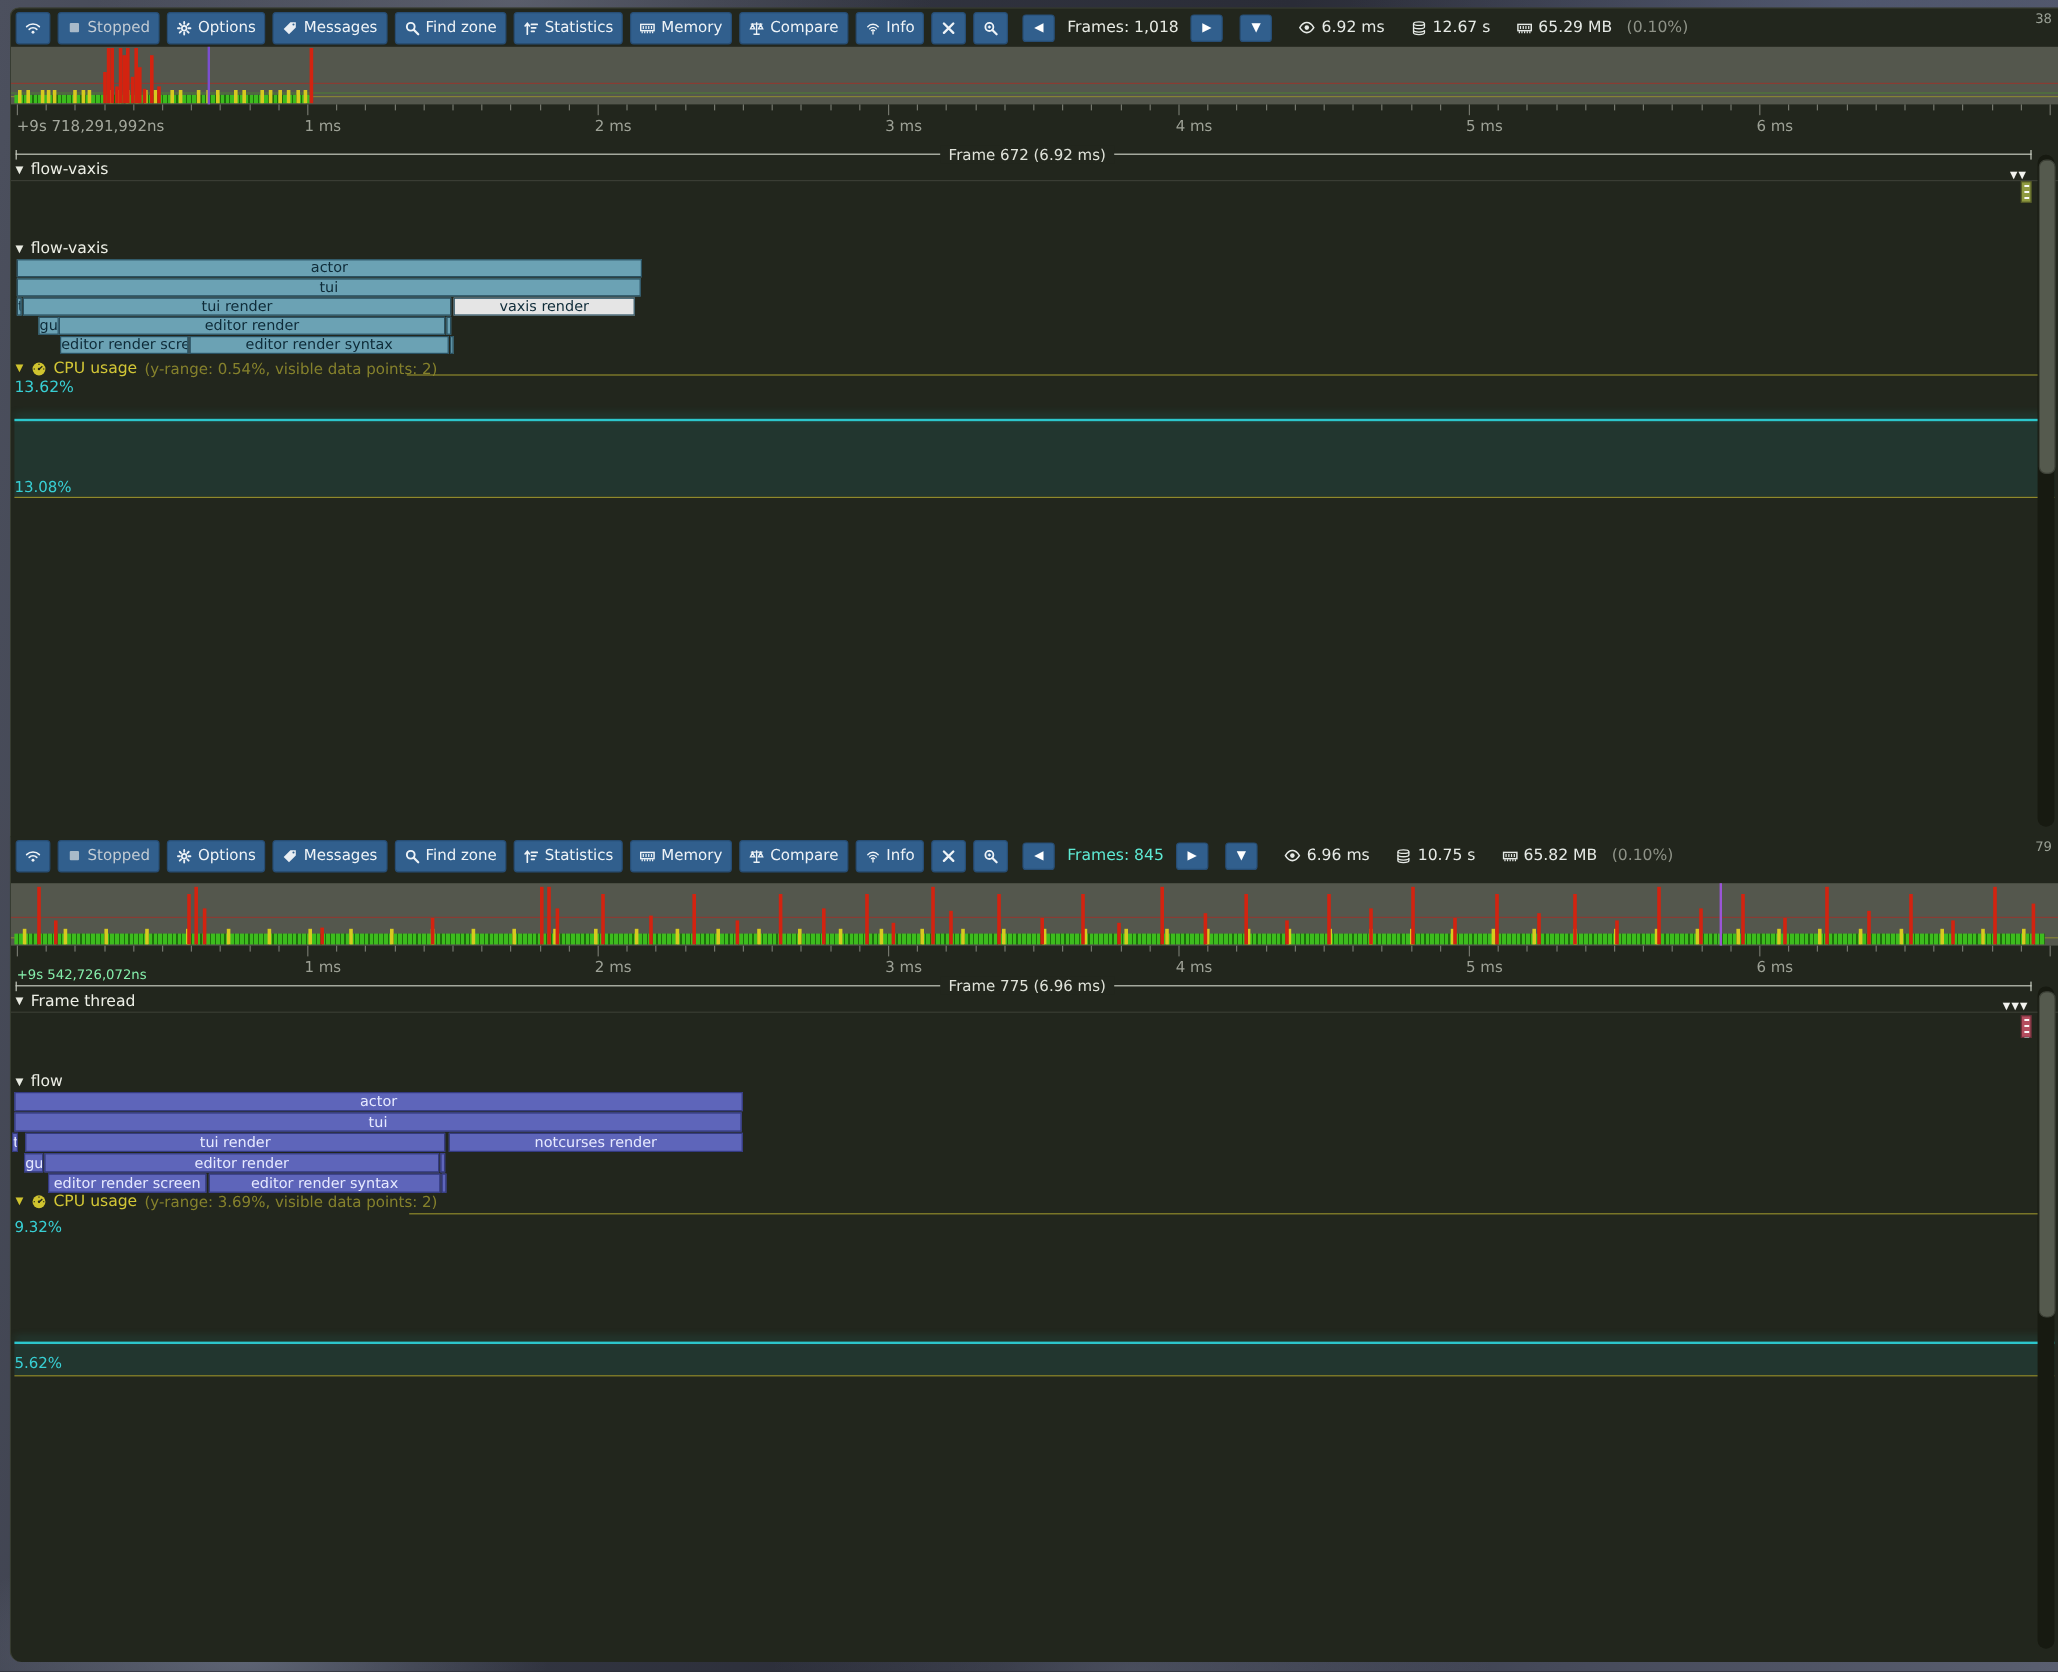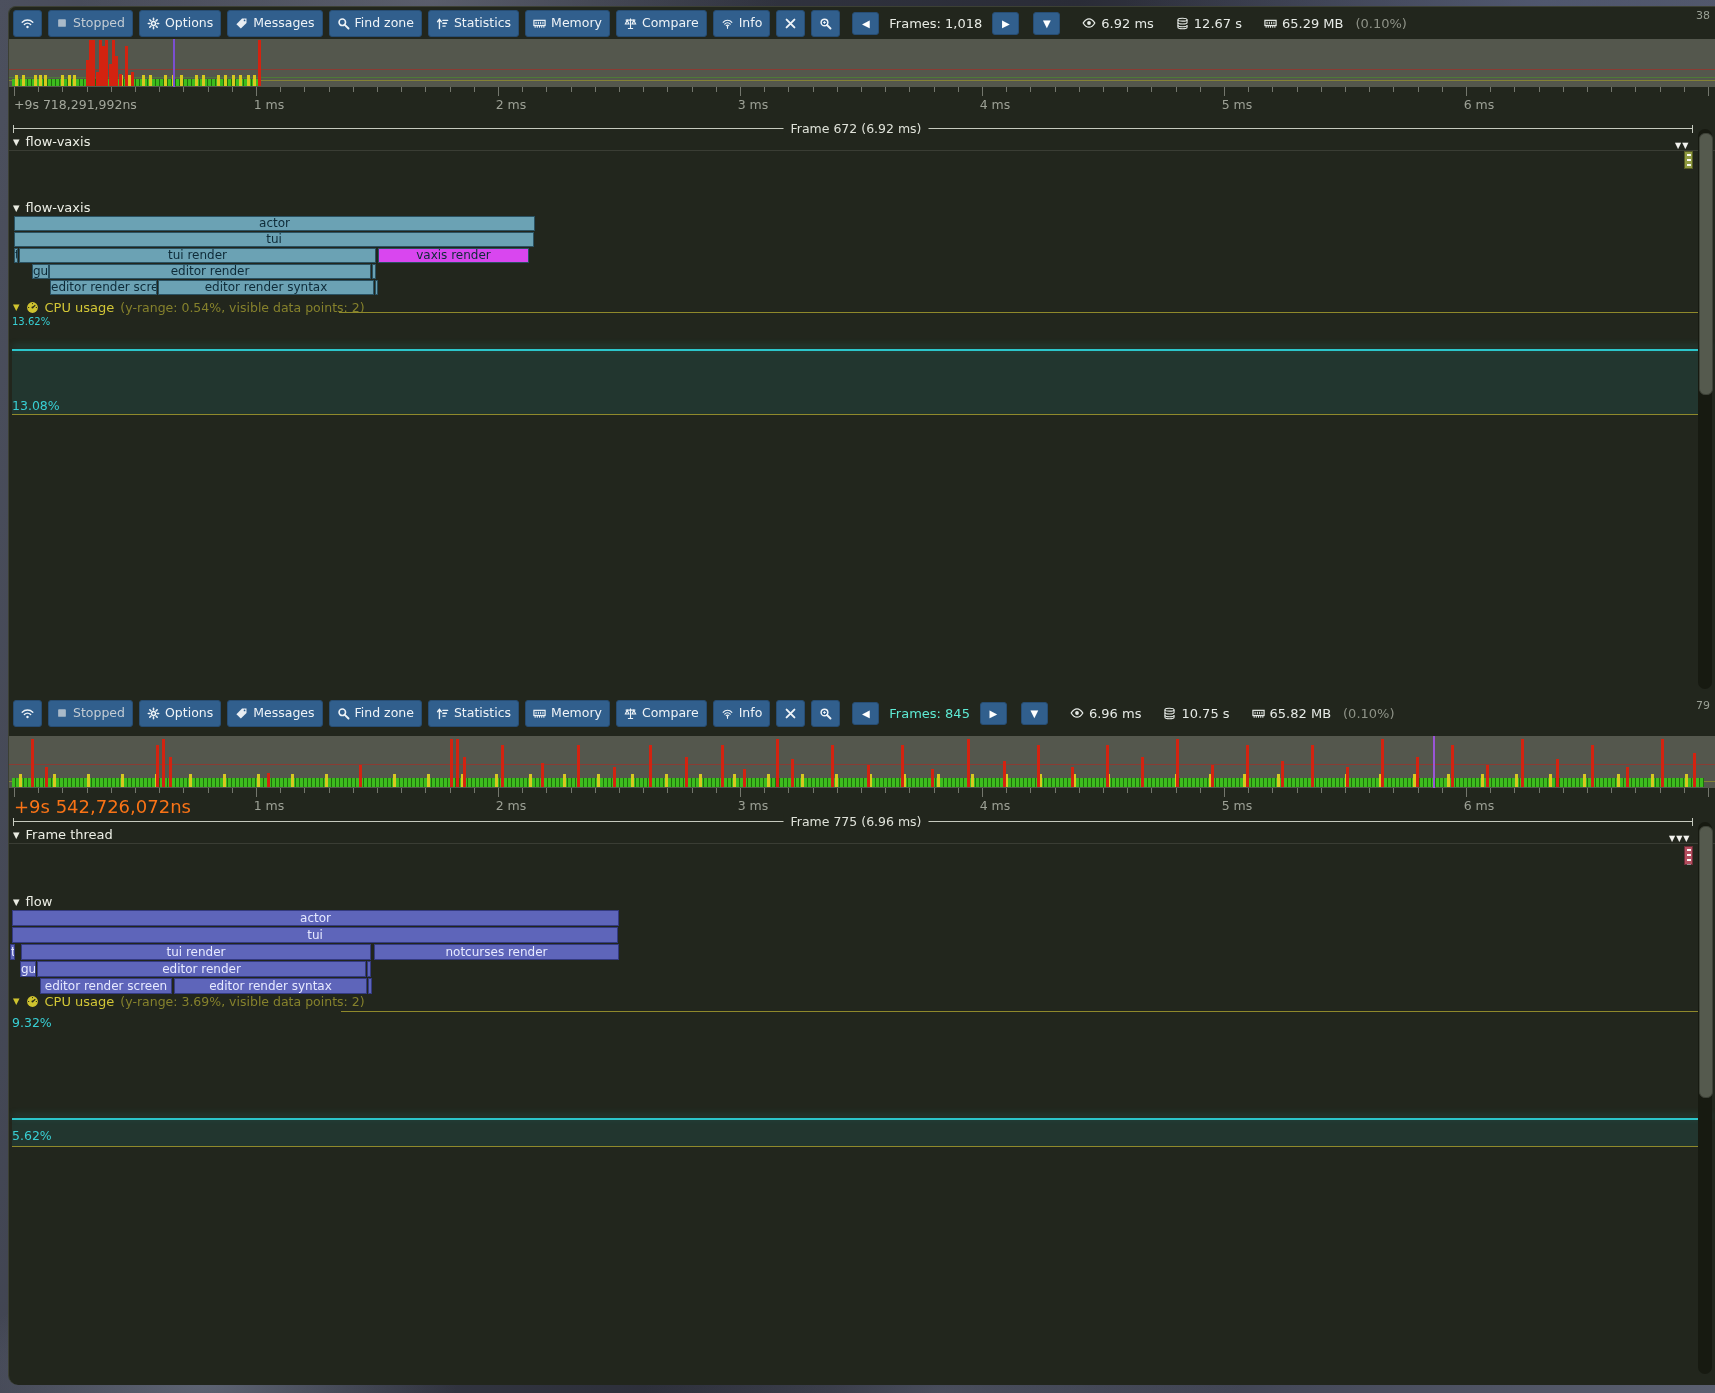--- a/index.html
+++ b/index.html
@@ -317,21 +317,21 @@
       <span style="position: absolute; left: 1666px; top: 134px; color: rgb(242, 242, 238); font-size: 8px; letter-spacing: 1px;">▼▼</span>
       <div style="position: absolute; left: 1675px; top: 144px; width: 7px; height: 16px; background: repeating-linear-gradient(rgba(255, 255, 255, 0.95) 0px, rgba(255, 255, 255, 0.95) 2px, rgba(0, 0, 0, 0) 2px, rgba(0, 0, 0, 0) 5px) 1.5px 2px / 4px 100% no-repeat rgb(143, 154, 64); border: 1px solid rgba(0, 0, 0, 0.4);"></div>
       <div class="thr" style="left: 4px; top: 193px;">
         <span class="tri">▼</span>
         <span>flow-vaxis</span>
       </div>
       <div class="zone" style="left: 5px; top: 209px; width: 521px; height: 15px; background: rgb(107, 162, 180); border: 1px solid rgb(42, 81, 97); color: rgb(14, 43, 56); line-height: 13px;">actor</div>
       <div class="zone" style="left: 5px; top: 225px; width: 520px; height: 15px; background: rgb(107, 162, 180); border: 1px solid rgb(42, 81, 97); color: rgb(14, 43, 56); line-height: 13px;">tui</div>
       <div class="zone" style="left: 5px; top: 241px; width: 4px; height: 15px; background: rgb(107, 162, 180); border: 1px solid rgb(42, 81, 97); color: rgb(14, 43, 56); line-height: 13px;">t</div>
       <div class="zone" style="left: 10px; top: 241px; width: 357px; height: 15px; background: rgb(107, 162, 180); border: 1px solid rgb(42, 81, 97); color: rgb(14, 43, 56); line-height: 13px;">tui render</div>
-      <div class="zone" style="left: 369px; top: 241px; width: 151px; height: 15px; background: #d946ef; border: 1px solid rgb(42, 81, 97); color: rgb(14, 43, 56); line-height: 13px;">vaxis render</div>
+      <div class="zone" style="left: 369px; top: 241px; width: 151px; height: 15px; background: #e5e5e5; border: 1px solid rgb(42, 81, 97); color: rgb(14, 43, 56); line-height: 13px;">vaxis render</div>
       <div class="zone" style="left: 23px; top: 257px; width: 17px; height: 15px; background: rgb(107, 162, 180); border: 1px solid rgb(42, 81, 97); color: rgb(14, 43, 56); line-height: 13px;">gu</div>
       <div class="zone" style="left: 40px; top: 257px; width: 322px; height: 15px; background: rgb(107, 162, 180); border: 1px solid rgb(42, 81, 97); color: rgb(14, 43, 56); line-height: 13px;">editor render</div>
       <div class="zone" style="left: 363px; top: 257px; width: 4px; height: 15px; background: rgb(107, 162, 180); border: 1px solid rgb(42, 81, 97); color: rgb(14, 43, 56); line-height: 13px;"></div>
       <div class="zone" style="left: 41px; top: 273px; width: 107px; height: 15px; background: rgb(107, 162, 180); border: 1px solid rgb(42, 81, 97); color: rgb(14, 43, 56); line-height: 13px;">editor render screen</div>
       <div class="zone" style="left: 149px; top: 273px; width: 216px; height: 15px; background: rgb(107, 162, 180); border: 1px solid rgb(42, 81, 97); color: rgb(14, 43, 56); line-height: 13px;">editor render syntax</div>
       <div class="zone" style="left: 366px; top: 273px; width: 3px; height: 15px; background: rgb(107, 162, 180); border: 1px solid rgb(42, 81, 97); color: rgb(14, 43, 56); line-height: 13px;"></div>
       <div style="position: absolute; left: 4px; top: 292px; height: 16px; display: flex; align-items: center; gap: 6px; font-size: 13px;">
         <span style="color: rgb(207, 195, 47); font-size: 8.5px;">▼</span>
         <span style="display: inline-flex;">
           <svg viewBox="0 0 14 14" width="13" height="13">
@@ -340,21 +340,21 @@
               <path d="M7 7.2 10 4.6"></path>
               <path d="M7 2.2v1.2M2.2 7h1.2M10.6 7h1.2" stroke-width="1"></path>
             </g>
             <circle cx="7" cy="7" r="1.1" fill="#23261c"></circle>
           </svg>
         </span>
         <span style="color: rgb(210, 198, 54);">CPU usage</span>
         <span style="color: rgb(133, 129, 44); font-size: 12.5px;">(y-range: 0.54%, visible data points: 2)</span>
       </div>
       <div style="position: absolute; left: 330px; right: 4px; top: 305px; height: 1px; background: rgb(143, 137, 43);"></div>
-      <span style="position: absolute; left: 3px; top: 309px; color: rgb(56, 207, 212); font-size: 10px; z-index: 2;">13.62%</span>
+      <span style="position: absolute; left: 3px; top: 309px; color: rgb(56, 207, 212); font-size: 13px; z-index: 2;">13.62%</span>
       <div style="position: absolute; left: 3px; right: 4px; top: 344px; height: 63px; background: rgba(44, 198, 204, 0.1);"></div>
       <div style="position: absolute; left: 3px; right: 4px; top: 342px; height: 2px; background: rgb(44, 198, 204); box-shadow: rgba(44, 198, 204, 0.35) 0px -3px 7px;"></div>
       <span style="position: absolute; left: 3px; top: 391px; color: rgb(56, 207, 212); font-size: 12.5px; z-index: 2;">13.08%</span>
       <div style="position: absolute; left: 3px; right: 4px; top: 407px; height: 1px; background: rgb(143, 137, 43);"></div>
       <div style="position: absolute; left: 1689px; top: 122px; width: 14px; height: 560px; background: rgb(23, 26, 17); border-radius: 7px; z-index: 3;"></div>
       <div style="position: absolute; left: 1690px; top: 126px; width: 12px; height: 260px; background: rgb(85, 90, 78); border: 1px solid rgb(62, 66, 56); border-radius: 6px; z-index: 4;"></div>
     </div>
     <div class="win" style="top: 697px; height: 688px; border-radius: 0px 0px 0px 10px; border-left: 1px solid rgb(60, 64, 52);">
       <div style="position: absolute; left: 4px; top: 4px; right: 30px; height: 24px; display: flex; align-items: center; gap: 6px;">
         <div class="tbtn">
@@ -672,21 +672,21 @@
         <div style="position: absolute; left: 1481.2px; top: 0px; width: 1px; height: 5px; background: rgb(115, 118, 108);"></div>
         <div style="position: absolute; left: 1505.4px; top: 0px; width: 1px; height: 5px; background: rgb(115, 118, 108);"></div>
         <div style="position: absolute; left: 1529.6px; top: 0px; width: 1px; height: 5px; background: rgb(115, 118, 108);"></div>
         <div style="position: absolute; left: 1553.8px; top: 0px; width: 1px; height: 5px; background: rgb(115, 118, 108);"></div>
         <div style="position: absolute; left: 1578px; top: 0px; width: 1px; height: 5px; background: rgb(115, 118, 108);"></div>
         <div style="position: absolute; left: 1602.2px; top: 0px; width: 1px; height: 5px; background: rgb(115, 118, 108);"></div>
         <div style="position: absolute; left: 1626.4px; top: 0px; width: 1px; height: 5px; background: rgb(115, 118, 108);"></div>
         <div style="position: absolute; left: 1650.6px; top: 0px; width: 1px; height: 5px; background: rgb(115, 118, 108);"></div>
         <div style="position: absolute; left: 1674.8px; top: 0px; width: 1px; height: 5px; background: rgb(115, 118, 108);"></div>
         <div style="position: absolute; left: 1699px; top: 0px; width: 1px; height: 9px; background: rgb(115, 118, 108);"></div>
-        <span style="position: absolute; left: 5px; top: 8px; color: #f97316; font-size: 18px;">+9s 542,726,072ns</span>
+        <span style="position: absolute; left: 5px; top: 18px; color: #86efac; font-size: 11px;">+9s 542,726,072ns</span>
         <span style="position: absolute; left: 260px; top: 10px; transform: translateX(-50%); color: rgb(157, 161, 150); font-size: 12.5px;">1 ms</span>
         <span style="position: absolute; left: 502px; top: 10px; transform: translateX(-50%); color: rgb(157, 161, 150); font-size: 12.5px;">2 ms</span>
         <span style="position: absolute; left: 744px; top: 10px; transform: translateX(-50%); color: rgb(157, 161, 150); font-size: 12.5px;">3 ms</span>
         <span style="position: absolute; left: 986px; top: 10px; transform: translateX(-50%); color: rgb(157, 161, 150); font-size: 12.5px;">4 ms</span>
         <span style="position: absolute; left: 1228px; top: 10px; transform: translateX(-50%); color: rgb(157, 161, 150); font-size: 12.5px;">5 ms</span>
         <span style="position: absolute; left: 1470px; top: 10px; transform: translateX(-50%); color: rgb(157, 161, 150); font-size: 12.5px;">6 ms</span>
       </div>
       <div style="position: absolute; left: 4px; width: 1680px; top: 124px; height: 1px; background: rgb(198, 202, 191);"></div>
       <div style="position: absolute; left: 4px; top: 121px; width: 1px; height: 8px; background: rgb(198, 202, 191);"></div>
       <div style="position: absolute; left: 1683px; top: 121px; width: 1px; height: 8px; background: rgb(198, 202, 191);"></div>

